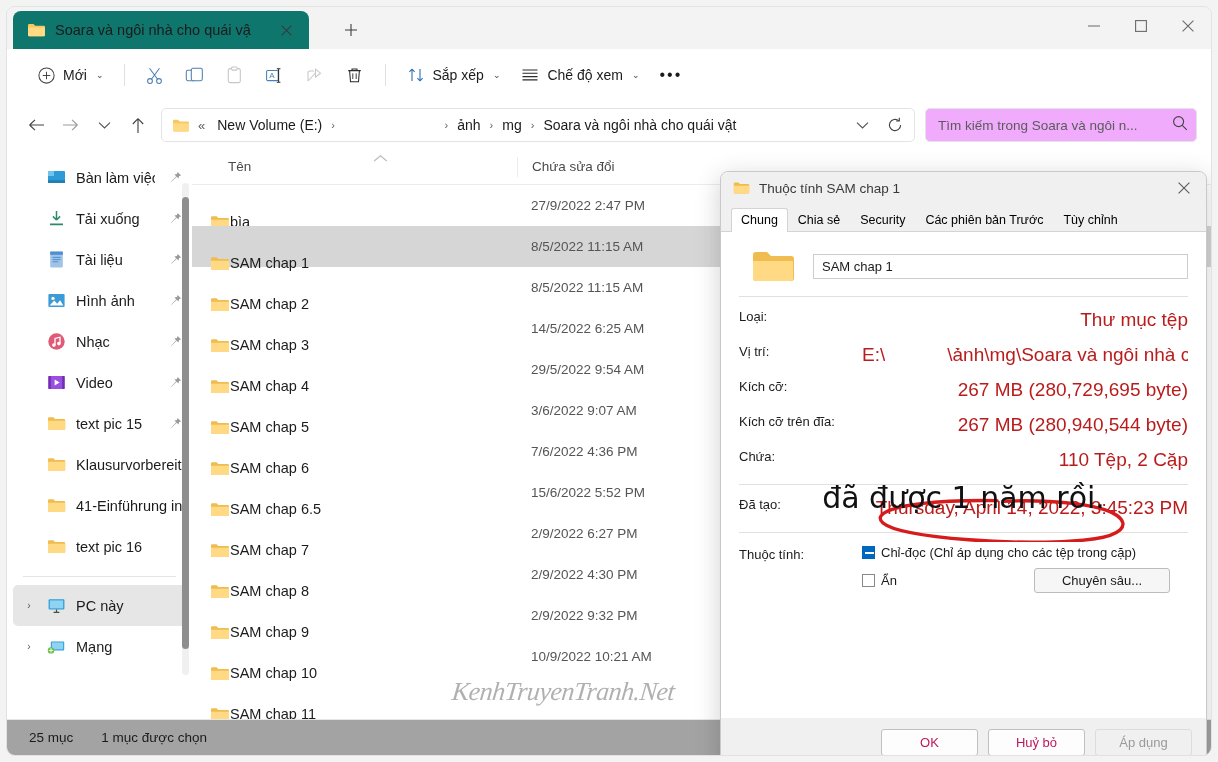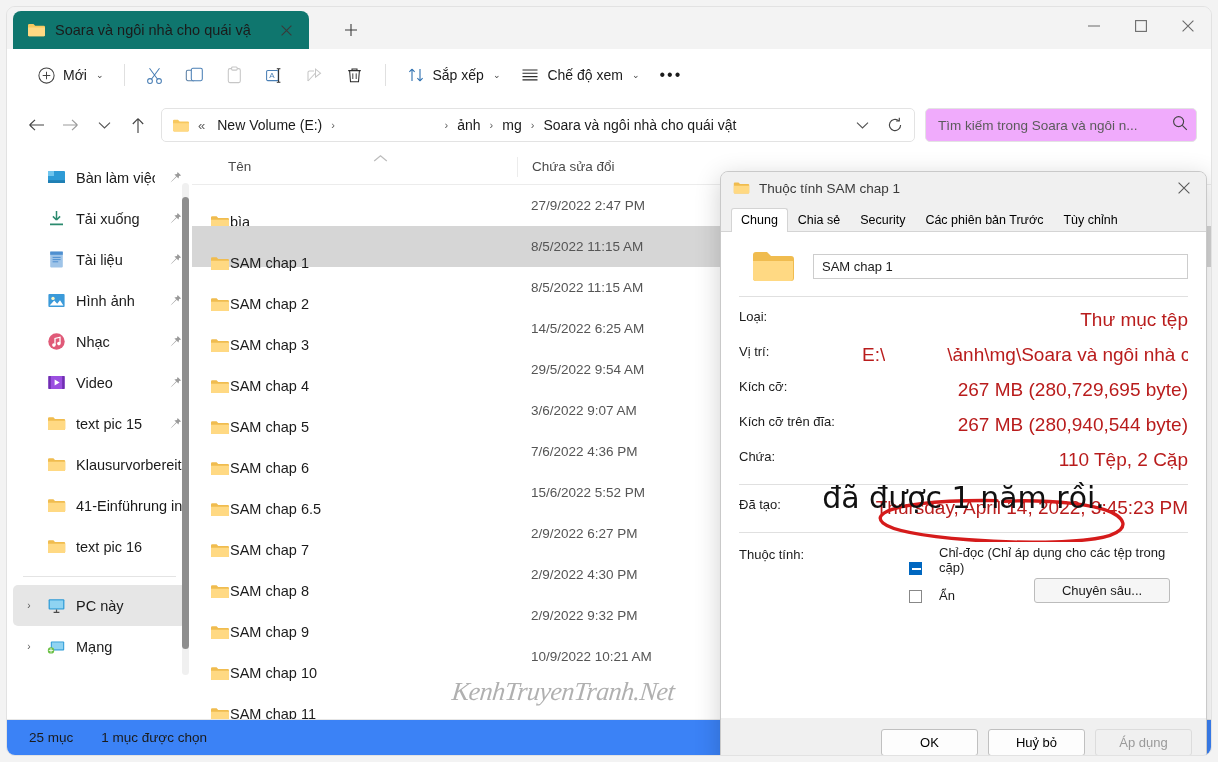--- a/index.html
+++ b/index.html
@@ -183,21 +183,21 @@
     color: rgba(80,80,80,0.45);
     letter-spacing: -0.5px;
     transform: skewX(-6deg);
     pointer-events: none; user-select: none;
     white-space: nowrap;
   }
 
   
   .statusbar {
     position: absolute; left: 0; bottom: 0; width: 100%; height: 36px;
-    background: #3b82f6;
+    background: #a3a3a3;
     border-top: 1px solid #e6e6e6;
     display: flex; align-items: center; padding-left: 22px; gap: 28px;
   }
   .status-text { font-size: 13.5px; color: #1b1b1b; }
 
   
   .dialog {
     position: absolute; left: 713px; top: 164px;
     width: 487px; height: 596px;
     background: #f0f0f0;
@@ -249,21 +249,21 @@
   .dlg-prop { display: flex; align-items: flex-start; margin-bottom: 13px; }
   .dlg-prop-key { width: 123px; flex: 0 0 auto; font-size: 13px; color: #1b1b1b; }
   .dlg-prop-val { flex: 1 1 auto; font-size: 19px; color: #b91c1c; white-space: nowrap; overflow: hidden; text-align: right; }
   .redact {
     display: inline-block; width: 62px; height: 13px;
     background: #ffffff; vertical-align: -2px;
   }
   .dlg-attrs { display: flex; margin-top: 4px; }
   .dlg-attr-key { width: 123px; flex: 0 0 auto; font-size: 13px; color: #1b1b1b; padding-top: 2px; }
   .dlg-attr-body { flex: 1 1 auto; }
-  .cbrow { display: flex; align-items: flex-end; gap: 17px; margin-bottom: 13px; margin-left: 47px; }
+  .cbrow { display: flex; align-items: center; gap: 6px; margin-bottom: 13px; }
   .cb { width: 13px; height: 13px; border: 1px solid #888; background: #fff; flex: 0 0 auto; position: relative; }
   .cb.indeterminate { background: #0067c0; border-color: #0067c0; }
   .cb.indeterminate::after {
     content: ""; position: absolute; left: 2px; top: 5px; width: 9px; height: 2px; background: #fff;
   }
   .cb-label { font-size: 13px; color: #1b1b1b; }
   .advbtn {
     position: absolute; right: 18px;
     width: 136px; height: 25px;
     border: 1px solid #bcbcbc; background: #f6f6f6; border-radius: 3px;
@@ -279,21 +279,21 @@
   .dlg-footer {
     position: absolute; left: 0; right: 0; bottom: 0; height: 48px;
     background: #f0f0f0;
     display: flex; align-items: center; justify-content: flex-end;
     gap: 10px; padding-right: 14px;
   }
   .dlg-btn {
     width: 97px; height: 27px;
     border: 1px solid #c0c0c0; background: #fdfdfd; border-radius: 3px;
     display: flex; align-items: center; justify-content: center;
-    font-size: 13px; color: #000000;
+    font-size: 13px; color: #be185d;
   }
   .dlg-btn.disabled { background: #f0f0f0; border-color: #dcdcdc; color: #9a9a9a; }
 
   
   .red-circle {
     position: absolute; left: 136px; top: 1px;
     width: 252px; height: 44px;
     pointer-events: none;
   }
 </style>

